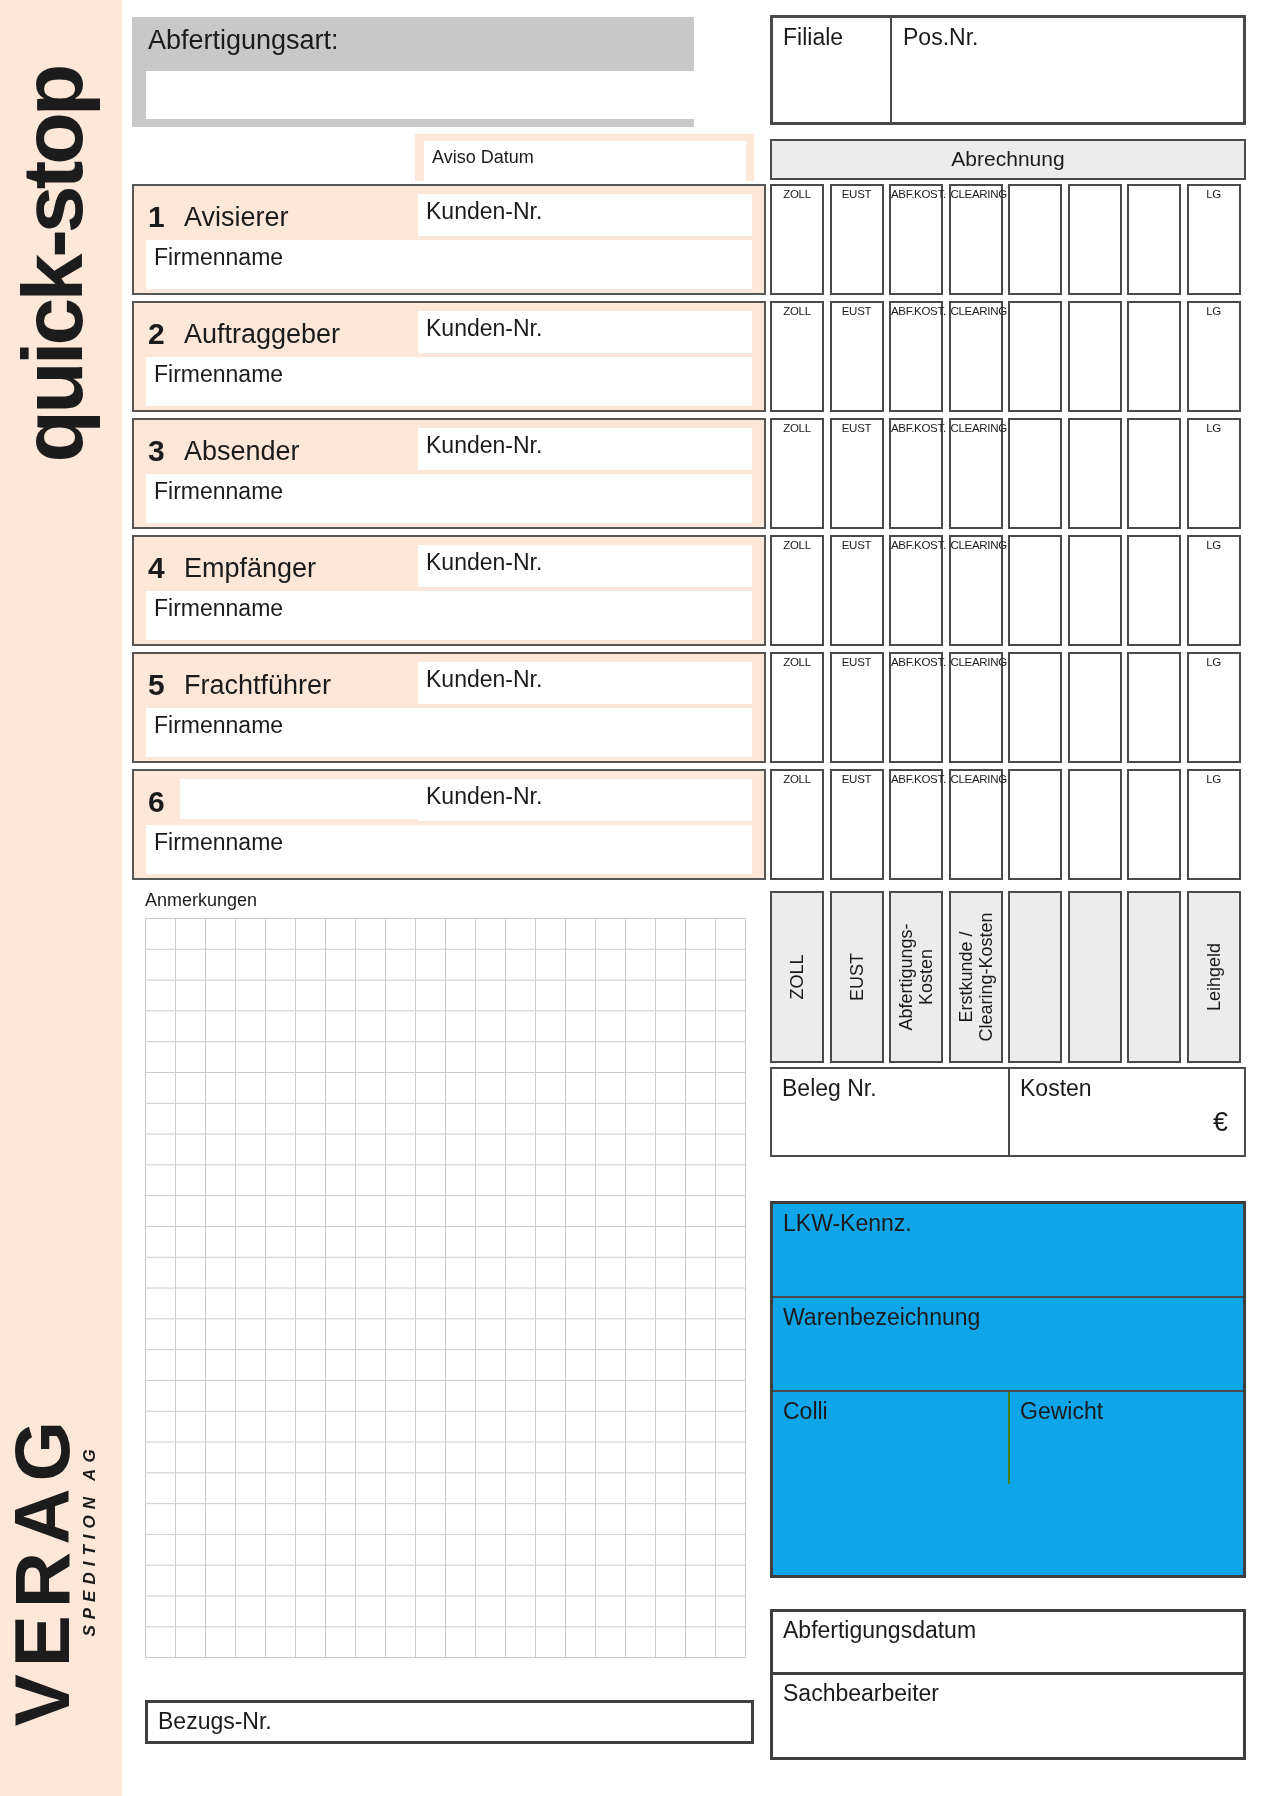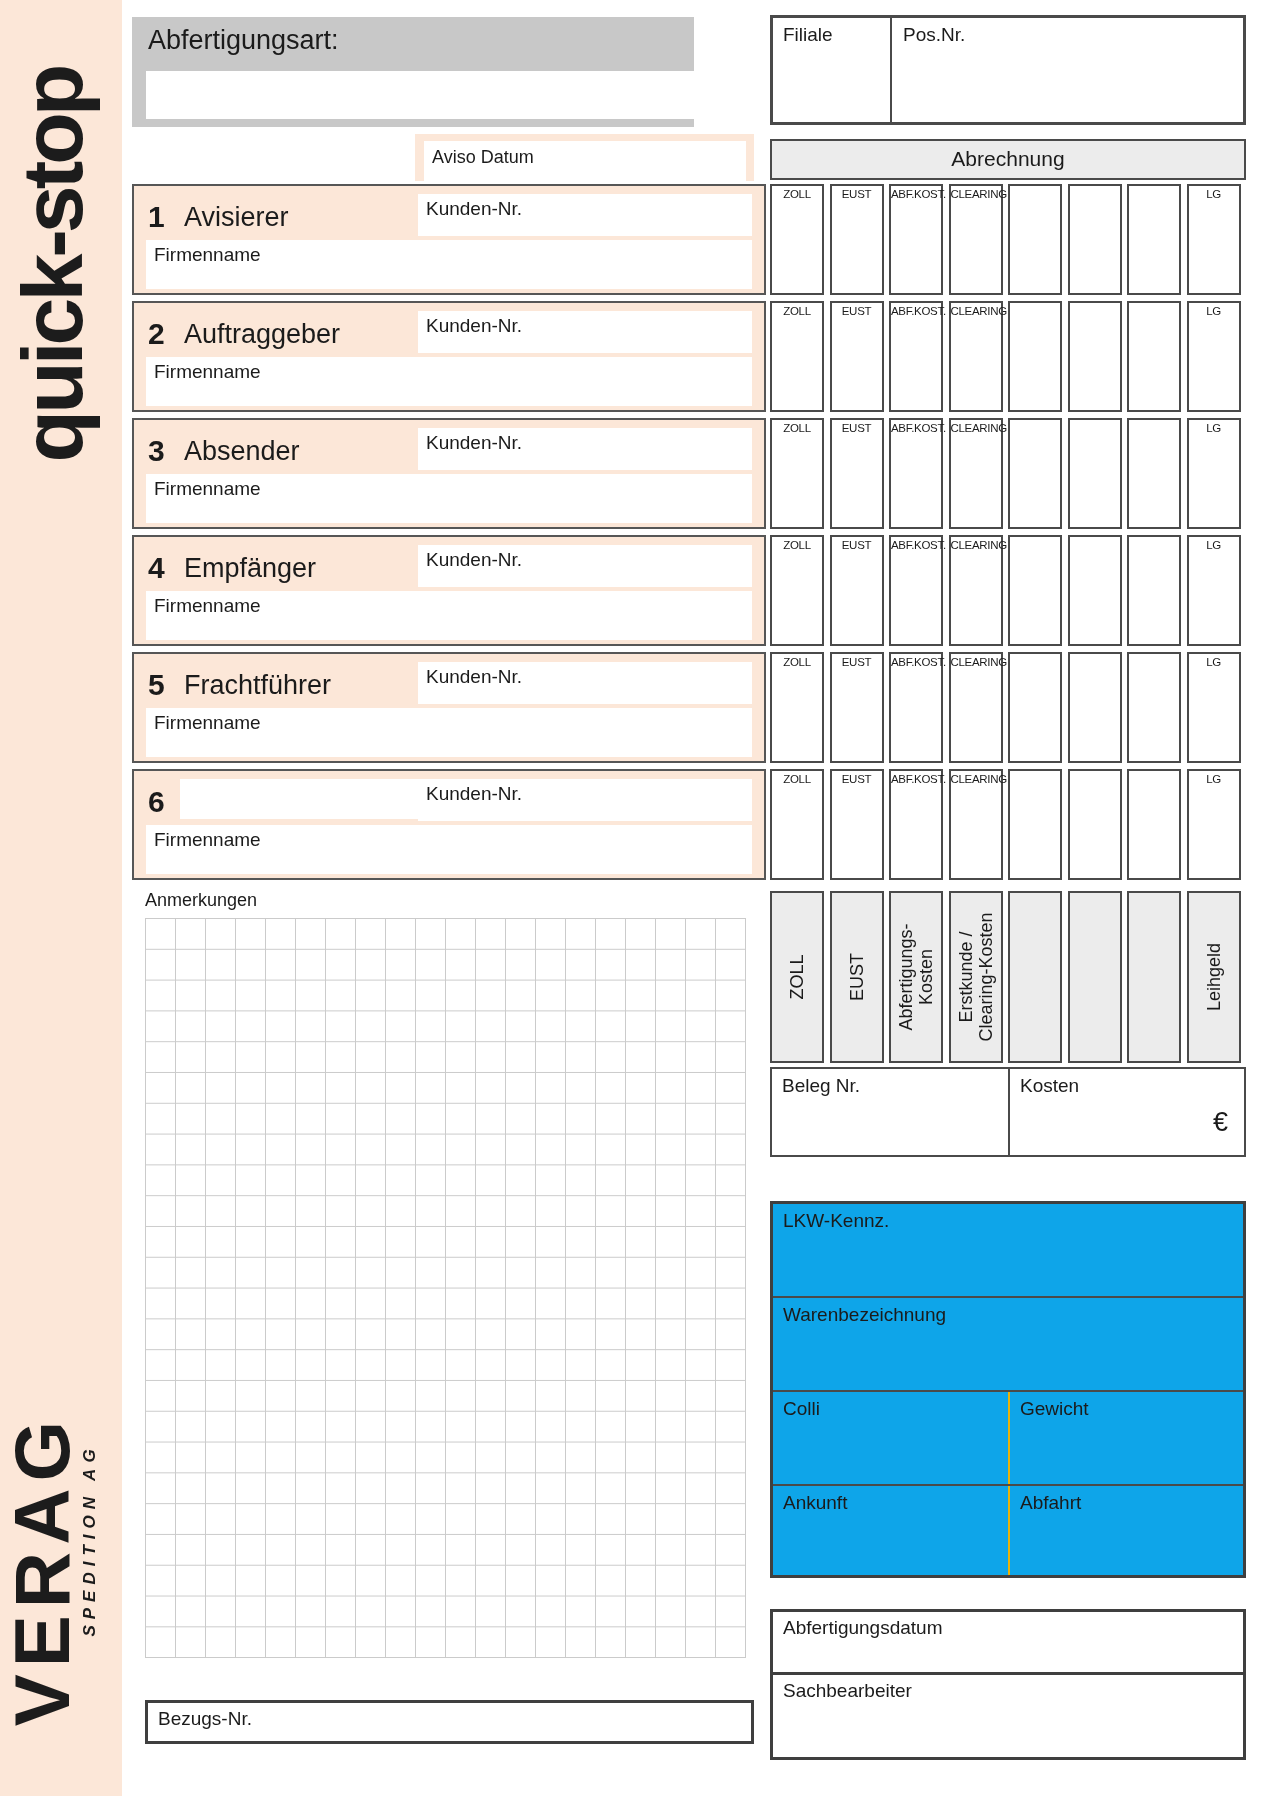--- a/index.html
+++ b/index.html
@@ -18,21 +18,21 @@
   .company { left:42px; top:1570px; font-size:78px; font-weight:bold; letter-spacing:7px; }
   .company-sub { left:90px; top:1540px; font-size:17px; font-weight:bold; font-style:italic; letter-spacing:6px; }
 
   
   .abf-box { position:absolute; left:132px; top:17px; width:562px; height:110px; background:#c8c8c8; }
   .abf-label { position:absolute; left:16px; top:8px; font-size:27px; }
   .abf-input { position:absolute; left:14px; top:54px; width:594px; height:48px; background:#ffffff; }
 
   .filiale-box { position:absolute; left:770px; top:15px; width:476px; height:110px; background:#fff; border:3px solid #4a4a4a; }
   .filiale-div { position:absolute; left:117px; top:0; width:2px; height:104px; background:#4a4a4a; }
-  .lbl { font-size:19px; color:#1b1b1b; }
+  .lbl { font-size:23px; color:#1b1b1b; }
   .filiale-lbl { position:absolute; left:10px; top:6px; }
   .posnr-lbl { position:absolute; left:130px; top:6px; }
 
   .aviso-box { position:absolute; left:415px; top:134px; width:339px; height:47px; background:#fce7d8; }
   .aviso-input { position:absolute; left:9px; top:7px; width:322px; height:40px; background:#fff; }
   .aviso-lbl { position:absolute; left:8px; top:6px; font-size:18px; }
 
   
   .section-box { position:absolute; left:132px; width:634px; height:111px; background:#fce7d8; border:2px solid #565656; }
   .sec-num { position:absolute; left:14px; top:14px; font-size:30px; font-weight:bold; }
@@ -68,21 +68,21 @@
       border-right:1px solid #cbcbcb; border-bottom:1px solid #cbcbcb; }
 
   
   .ship-box { position:absolute; left:770px; top:1201px; width:476px; height:377px; border:3px solid #3f3f3f; background:#0ea5e9; }
   .ship-row { position:absolute; left:0; width:470px; }
   .ship-r1 { top:0; height:92px; }
   .ship-r2 { top:92px; height:116px; border-top:2px solid #4a4a4a;text-align:right; }
   .ship-r3 { top:186px; height:94px; border-top:2px solid #4a4a4a; }
   .ship-r4 { top:280px; height:91px; border-top:2px solid #4a4a4a; }
   .ship-row .lbl { position:absolute; left:10px; top:6px; }
-  .ship-cell-r { position:absolute; left:235px; top:0; width:235px; height:100%; border-left:2px solid #eab308; }
+  .ship-cell-r { position:absolute; left:235px; top:0; width:235px; height:100%; border-left:2px solid #4d7c0f; }
   .ship-cell-r .lbl { position:absolute; left:10px; top:6px; }
 
   .abfdatum-box { position:absolute; left:770px; top:1609px; width:476px; height:66px; border:3px solid #3f3f3f; background:#fff; }
   .sachb-box { position:absolute; left:770px; top:1672px; width:476px; height:88px; border:3px solid #3f3f3f; background:#fff; }
   .bezug-box { position:absolute; left:145px; top:1700px; width:609px; height:44px; border:3px solid #3f3f3f; background:#fff; }
   .box-lbl { position:absolute; left:10px; top:5px; }
 </style>
 </head>
 <body>
 
@@ -377,26 +377,20 @@
   </div>
   <div class="ship-row ship-r2">
     <div class="lbl">Warenbezeichnung</div>
   </div>
   <div class="ship-row ship-r3">
     <div class="lbl">Colli</div>
     <div class="ship-cell-r">
       <div class="lbl">Gewicht</div>
     </div>
   </div>
-  <div class="ship-row ship-r4">
-    <div class="lbl">Ankunft</div>
-    <div class="ship-cell-r">
-      <div class="lbl">Abfahrt</div>
-    </div>
-  </div>
 </div>
 
 <div class="abfdatum-box">
   <div class="lbl box-lbl">Abfertigungsdatum</div>
 </div>
 <div class="sachb-box">
   <div class="lbl box-lbl">Sachbearbeiter</div>
 </div>
 
 <div class="bezug-box">

